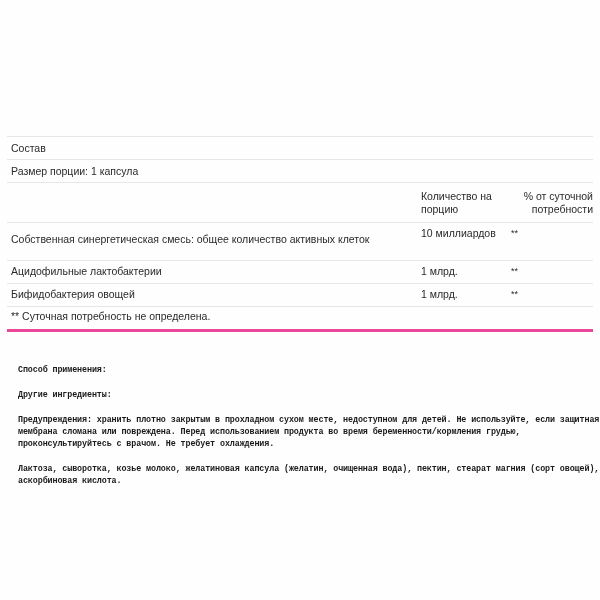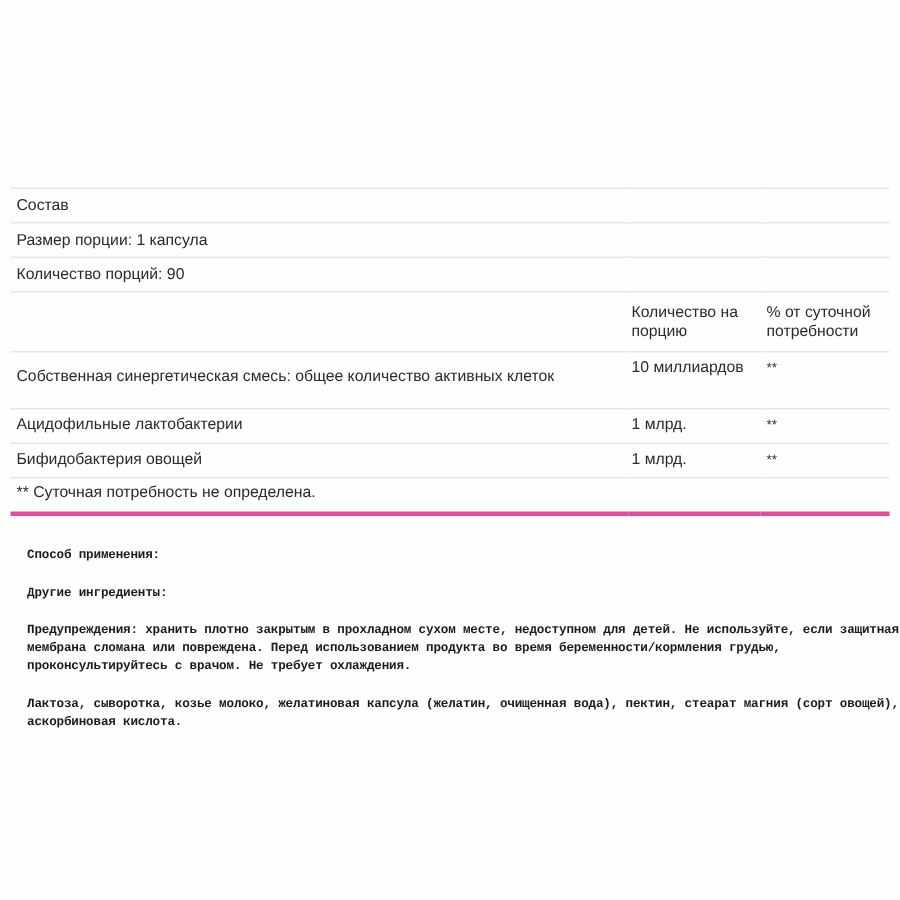--- a/index.html
+++ b/index.html
@@ -11,21 +11,21 @@
       overflow: hidden;
     }
     body {
       font-family: "Liberation Sans", sans-serif;
       color: #222;
       position: relative;
     }
     .facts {
       position: absolute;
       left: 7px;
-      top: 125px;
+      top: 136px;
       width: 586px;
       border-collapse: collapse;
       font-size: 10.5px;
       color: #2a2a2a;
     }
     .facts td {
       border-top: 1px solid #e6e6e6;
       padding: 0 0 0 4px;
       vertical-align: top;
     }
@@ -83,30 +83,27 @@
 <body>
 
 <table class="facts">
   <tbody>
     <tr class="simple">
       <td colspan="3">Состав</td>
     </tr>
     <tr class="simple">
       <td colspan="3">Размер порции: 1 капсула</td>
     </tr>
-    <tr class="simple">
-      <td colspan="3">Количество порций: 90</td>
-    </tr>
     <tr class="spacer">
       <td colspan="3" style="height:0;border-top:1px solid #e6e6e6;"></td>
     </tr>
     <tr class="head">
       <td style="border-top:none;"></td>
       <td class="col-amount" style="border-top:none;margin-top:44px;">Количество на порцию</td>
-      <td class="col-dv" style="border-top:none;">% от суточной потребности</td>
+      <td class="col-dv" style="border-top:none;text-align:right;">% от суточной потребности</td>
     </tr>
     <tr class="blend">
       <td class="name">Собственная синергетическая смесь: общее количество активных клеток</td>
       <td class="col-amount">10 миллиардов</td>
       <td class="col-dv dv-mark">**</td>
     </tr>
     <tr class="item">
       <td>Ацидофильные лактобактерии</td>
       <td class="col-amount">1 млрд.</td>
       <td class="col-dv dv-mark">**</td>

